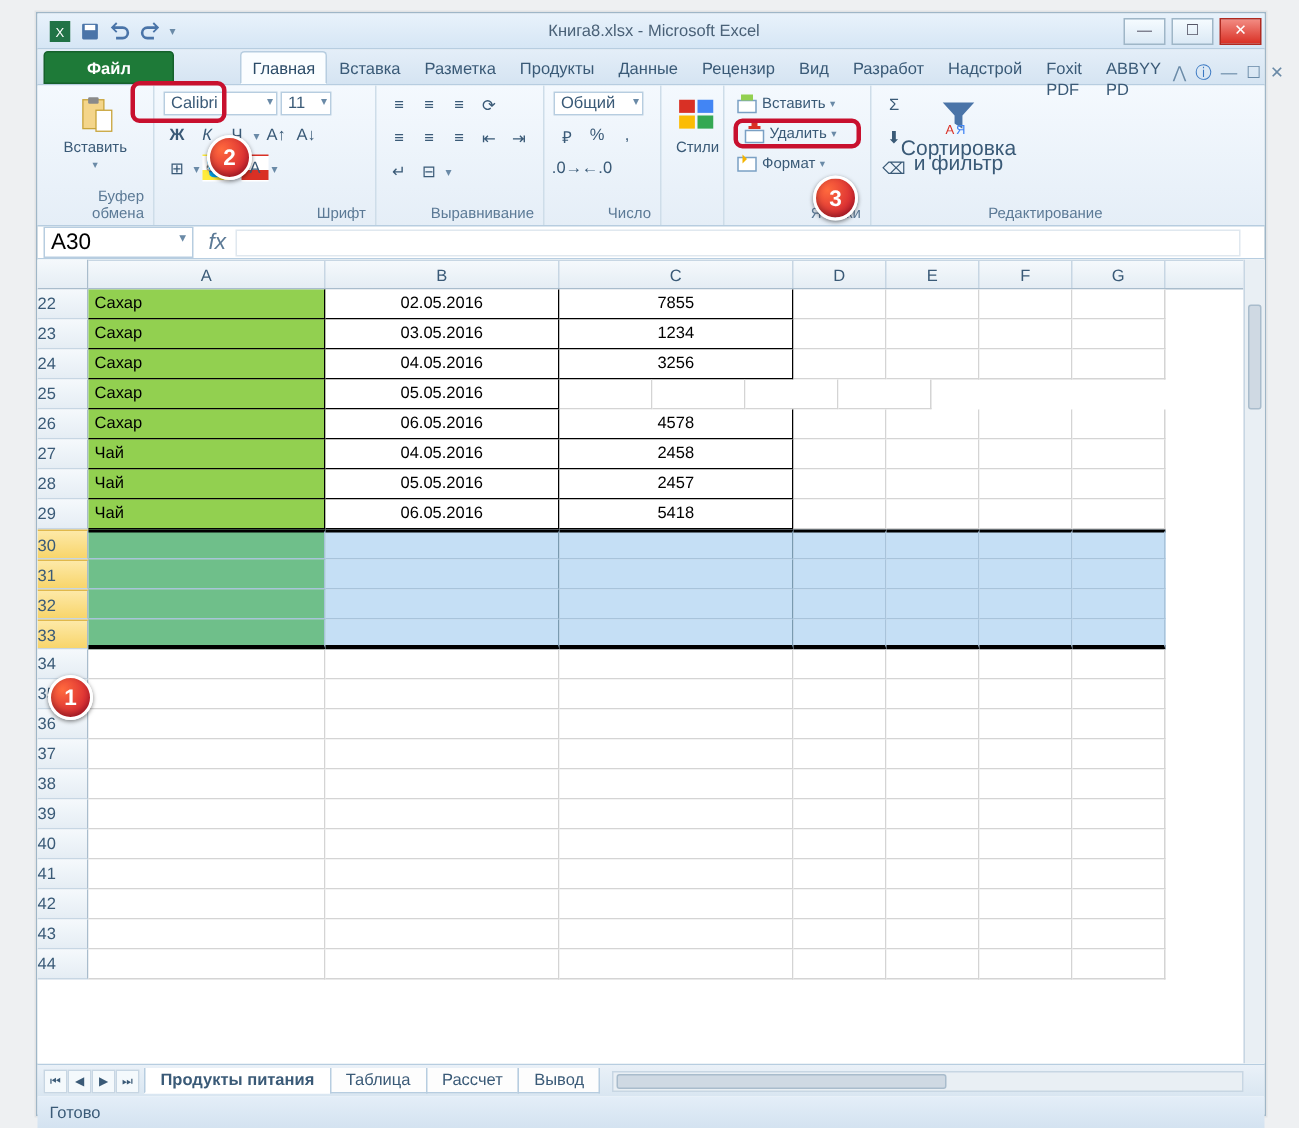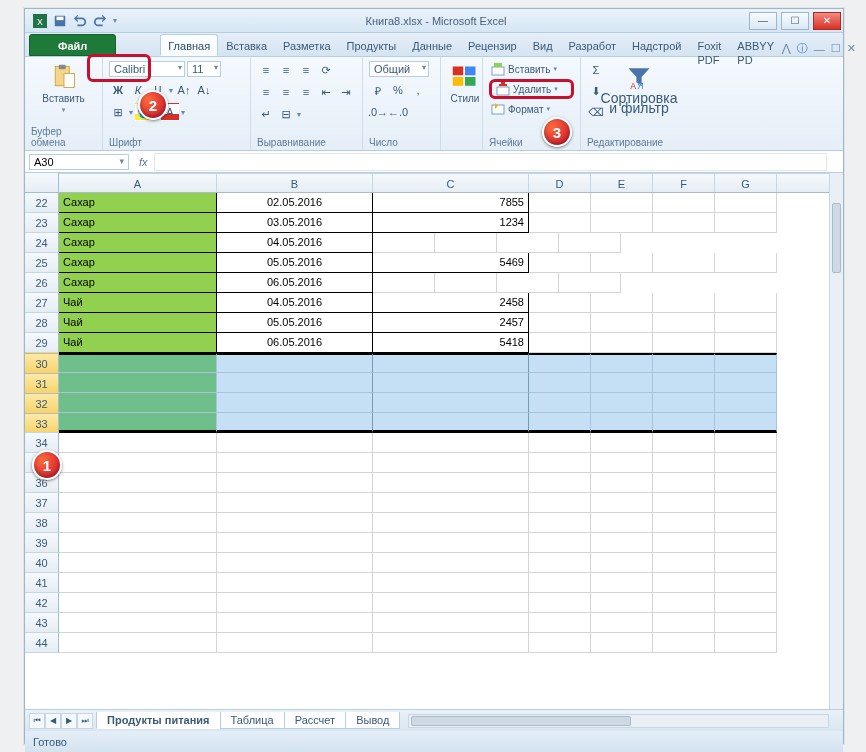--- a/index.html
+++ b/index.html
@@ -12,53 +12,53 @@
 .win-controls { display: flex; }
 .win-btn { width: 28px; height: 18px; margin: 2px 2px; border: 1px solid #9fb6c7; background: linear-gradient(#f5fbff,#dbe9f5); font-size: 10px; text-align: center; line-height: 16px; color: #556; cursor: default; }
 .win-btn.close { background: linear-gradient(#f28b82,#d93025); color: #fff; border-color: #b02a20; }
 .tab-strip { height: 24px; background: linear-gradient(#e4eef8,#d5e4f2); border-bottom: 1px solid #b7cde0; display: flex; align-items: flex-end; font-size: 11px; }
 .file-tab { background: #1e7a38; color: #fff; padding: 4px 28px; border-radius: 3px 3px 0 0; margin-left: 4px; height: 22px; line-height: 14px; border: 1px solid #15612b; font-weight: bold; }
 .tab { padding: 4px 7px; color: #3a5a77; border: 1px solid transparent; height: 22px; line-height: 14px; }
 .tab.active { background: #fafdff; border: 1px solid #b7cde0; border-bottom: 1px solid #fafdff; border-radius: 3px 3px 0 0; color: #2a4a67; margin-left: 44px; }
 .tab-right { margin-left: auto; display: flex; gap: 6px; padding-right: 8px; color: #6a8aa7; font-size: 11px; align-items: center; }
 .ribbon { height: 94px; background: linear-gradient(#f4f9fe,#e5eef7); border-bottom: 1px solid #b7cde0; display: flex; }
 .ribbon-group { border-right: 1px solid #cedde9; padding: 4px 6px 2px; display: flex; flex-direction: column; justify-content: space-between; }
-.ribbon-group-label { text-align: left; font-size: 10px; color: #5c7a96; padding-top: 2px; }
+.ribbon-group-label { text-align: right; font-size: 10px; color: #5c7a96; padding-top: 2px; }
 .big-btn { display: flex; flex-direction: column; align-items: center; justify-content: flex-start; width: 48px; font-size: 10px; color: #3a5a77; gap: 2px; padding-top: 2px; }
 .big-btn .icon { width: 28px; height: 28px; }
 .small-row { display: flex; gap: 2px; align-items: center; }
 .dropdown { border: 1px solid #b7cde0; background: #fff; font-size: 11px; padding: 1px 14px 1px 4px; position: relative; color: #3a5a77; }
 .dropdown::after { content: "▾"; position: absolute; right: 2px; font-size: 8px; color: #6a8aa7; }
 .icon-btn { width: 18px; height: 18px; border: 1px solid transparent; display: inline-flex; align-items: center; justify-content: center; font-size: 11px; color: #3a5a77; }
 .cells-group { display: flex; flex-direction: column; gap: 2px; }
 .cells-btn { display: flex; align-items: center; font-size: 10px; color: #3a5a77; padding: 1px 6px 1px 2px; gap: 3px; white-space: nowrap; }
 .cells-btn.delete-hl { border: 3px solid #c8102e; border-radius: 6px; padding: 0 4px; }
 .cells-btn .mini-icon { width: 14px; height: 14px; }
-.formula-bar { height: 22px; border-bottom: 1px solid #b7cde0; display: flex; align-items: center; font-size: 11px; }
+.formula-bar { height: 22px; border-bottom: 1px solid #b7cde0; display: flex; align-items: center; font-size: 15px; }
 .name-box { width: 100px; border: 1px solid #b7cde0; margin: 2px 4px; padding: 1px 4px; position: relative; background: #fff; }
 .name-box::after { content: "▾"; position: absolute; right: 4px; color: #6a8aa7; font-size: 9px; }
 .fx-label { padding: 0 6px; color: #5c7a96; font-style: italic; }
 .formula-input { flex: 1; height: 18px; border: 1px solid #e0e8ef; margin-right: 16px; background: #fff; }
 .sheet-area { position: relative; height: 536px; overflow: hidden; background: #fff; font-size: 11px; }
 .col-headers { position: absolute; left: 34px; right: 14px; top: 0; height: 20px; display: flex; background: linear-gradient(#f5f9fc,#e5edf4); border-top: 1px solid #c7d6e3; border-bottom: 1px solid #a9bccc; }
 .col-h { border-right: 1px solid #c7d6e3; text-align: center; line-height: 20px; color: #3a5a77; }
 .col-h.A { width: 158px; }
 .col-h.B { width: 156px; }
 .col-h.C { width: 156px; }
 .col-h.N { width: 62px; }
 .row-headers { position: absolute; top: 20px; left: 0; width: 34px; }
-.row-h { height: 20px; border-bottom: 1px solid #c7d6e3; border-right: 1px solid #a9bccc; background: linear-gradient(#f5f9fc,#e5edf4); text-align: center; line-height: 20px; color: #3a5a77; font-size: 11px; }
+.row-h { height: 20px; border-bottom: 1px solid #c7d6e3; border-right: 1px solid #a9bccc; background: linear-gradient(#f5f9fc,#e5edf4); text-align: left; line-height: 20px; color: #3a5a77; font-size: 11px; }
 .row-h.sel { background: linear-gradient(#fde9a8,#f8d56b); border-top: 1px solid #e0b84b; }
 .corner { position: absolute; top: 0; left: 0; width: 34px; height: 20px; border-right: 1px solid #a9bccc; border-bottom: 1px solid #a9bccc; background: linear-gradient(#f5f9fc,#e5edf4); }
 .grid { position: absolute; top: 20px; left: 34px; right: 14px; bottom: 0; }
 .grid-row { display: flex; height: 20px; }
 .cell { border-right: 1px solid #d4d4d4; border-bottom: 1px solid #d4d4d4; padding: 0 4px; line-height: 19px; background: #fff; overflow: hidden; white-space: nowrap; }
 .cell.A { width: 158px; }
 .cell.B { width: 156px; text-align: center; }
-.cell.C { width: 156px; text-align: right; }
+.cell.C { width: 156px; text-align: center; }
 .cell.N { width: 62px; }
 .cell.green { background: #92d050; border-right: 1px solid #000; border-bottom: 1px solid #000; }
 .cell.tbl { border-right: 1px solid #000; border-bottom: 1px solid #000; }
 .sel-row .cell.A { background: #6fbf8a; }
 .sel-row .cell { background: #c5dff5; border-bottom: 1px solid #a8c3da; border-right: 1px solid #a8c3da; }
 .sel-row .cell.B, .sel-row .cell.C { border-right: 1px solid #7a9aaf; }
 .sel-border-top { border-top: 2px solid #000 !important; }
 .sel-border-bottom-heavy { border-bottom: 3px solid #000 !important; }
 .vscroll { position: absolute; right: 0; top: 0; bottom: 0; width: 14px; background: #e9eff4; border-left: 1px solid #c7d6e3; }
 .vscroll-thumb { position: absolute; left: 2px; right: 2px; top: 30px; height: 70px; background: #cfd9e3; border: 1px solid #a9bccc; border-radius: 2px; }
@@ -359,37 +359,38 @@
           <div class="cell B tbl">03.05.2016</div>
           <div class="cell C tbl">1234</div>
           <div class="cell N"></div>
           <div class="cell N"></div>
           <div class="cell N"></div>
           <div class="cell N"></div>
         </div>
         <div class="grid-row">
           <div class="cell A green">Сахар</div>
           <div class="cell B tbl">04.05.2016</div>
+          <div class="cell C tbl">3256</div>
           <div class="cell N"></div>
           <div class="cell N"></div>
           <div class="cell N"></div>
           <div class="cell N"></div>
         </div>
         <div class="grid-row">
           <div class="cell A green">Сахар</div>
           <div class="cell B tbl">05.05.2016</div>
-          <div class="cell C tbl">5469</div>
           <div class="cell N"></div>
           <div class="cell N"></div>
           <div class="cell N"></div>
           <div class="cell N"></div>
         </div>
         <div class="grid-row">
           <div class="cell A green">Сахар</div>
           <div class="cell B tbl">06.05.2016</div>
+          <div class="cell C tbl">4578</div>
           <div class="cell N"></div>
           <div class="cell N"></div>
           <div class="cell N"></div>
           <div class="cell N"></div>
         </div>
         <div class="grid-row">
           <div class="cell A green">Чай</div>
           <div class="cell B tbl">04.05.2016</div>
           <div class="cell C tbl">2458</div>
           <div class="cell N"></div>

